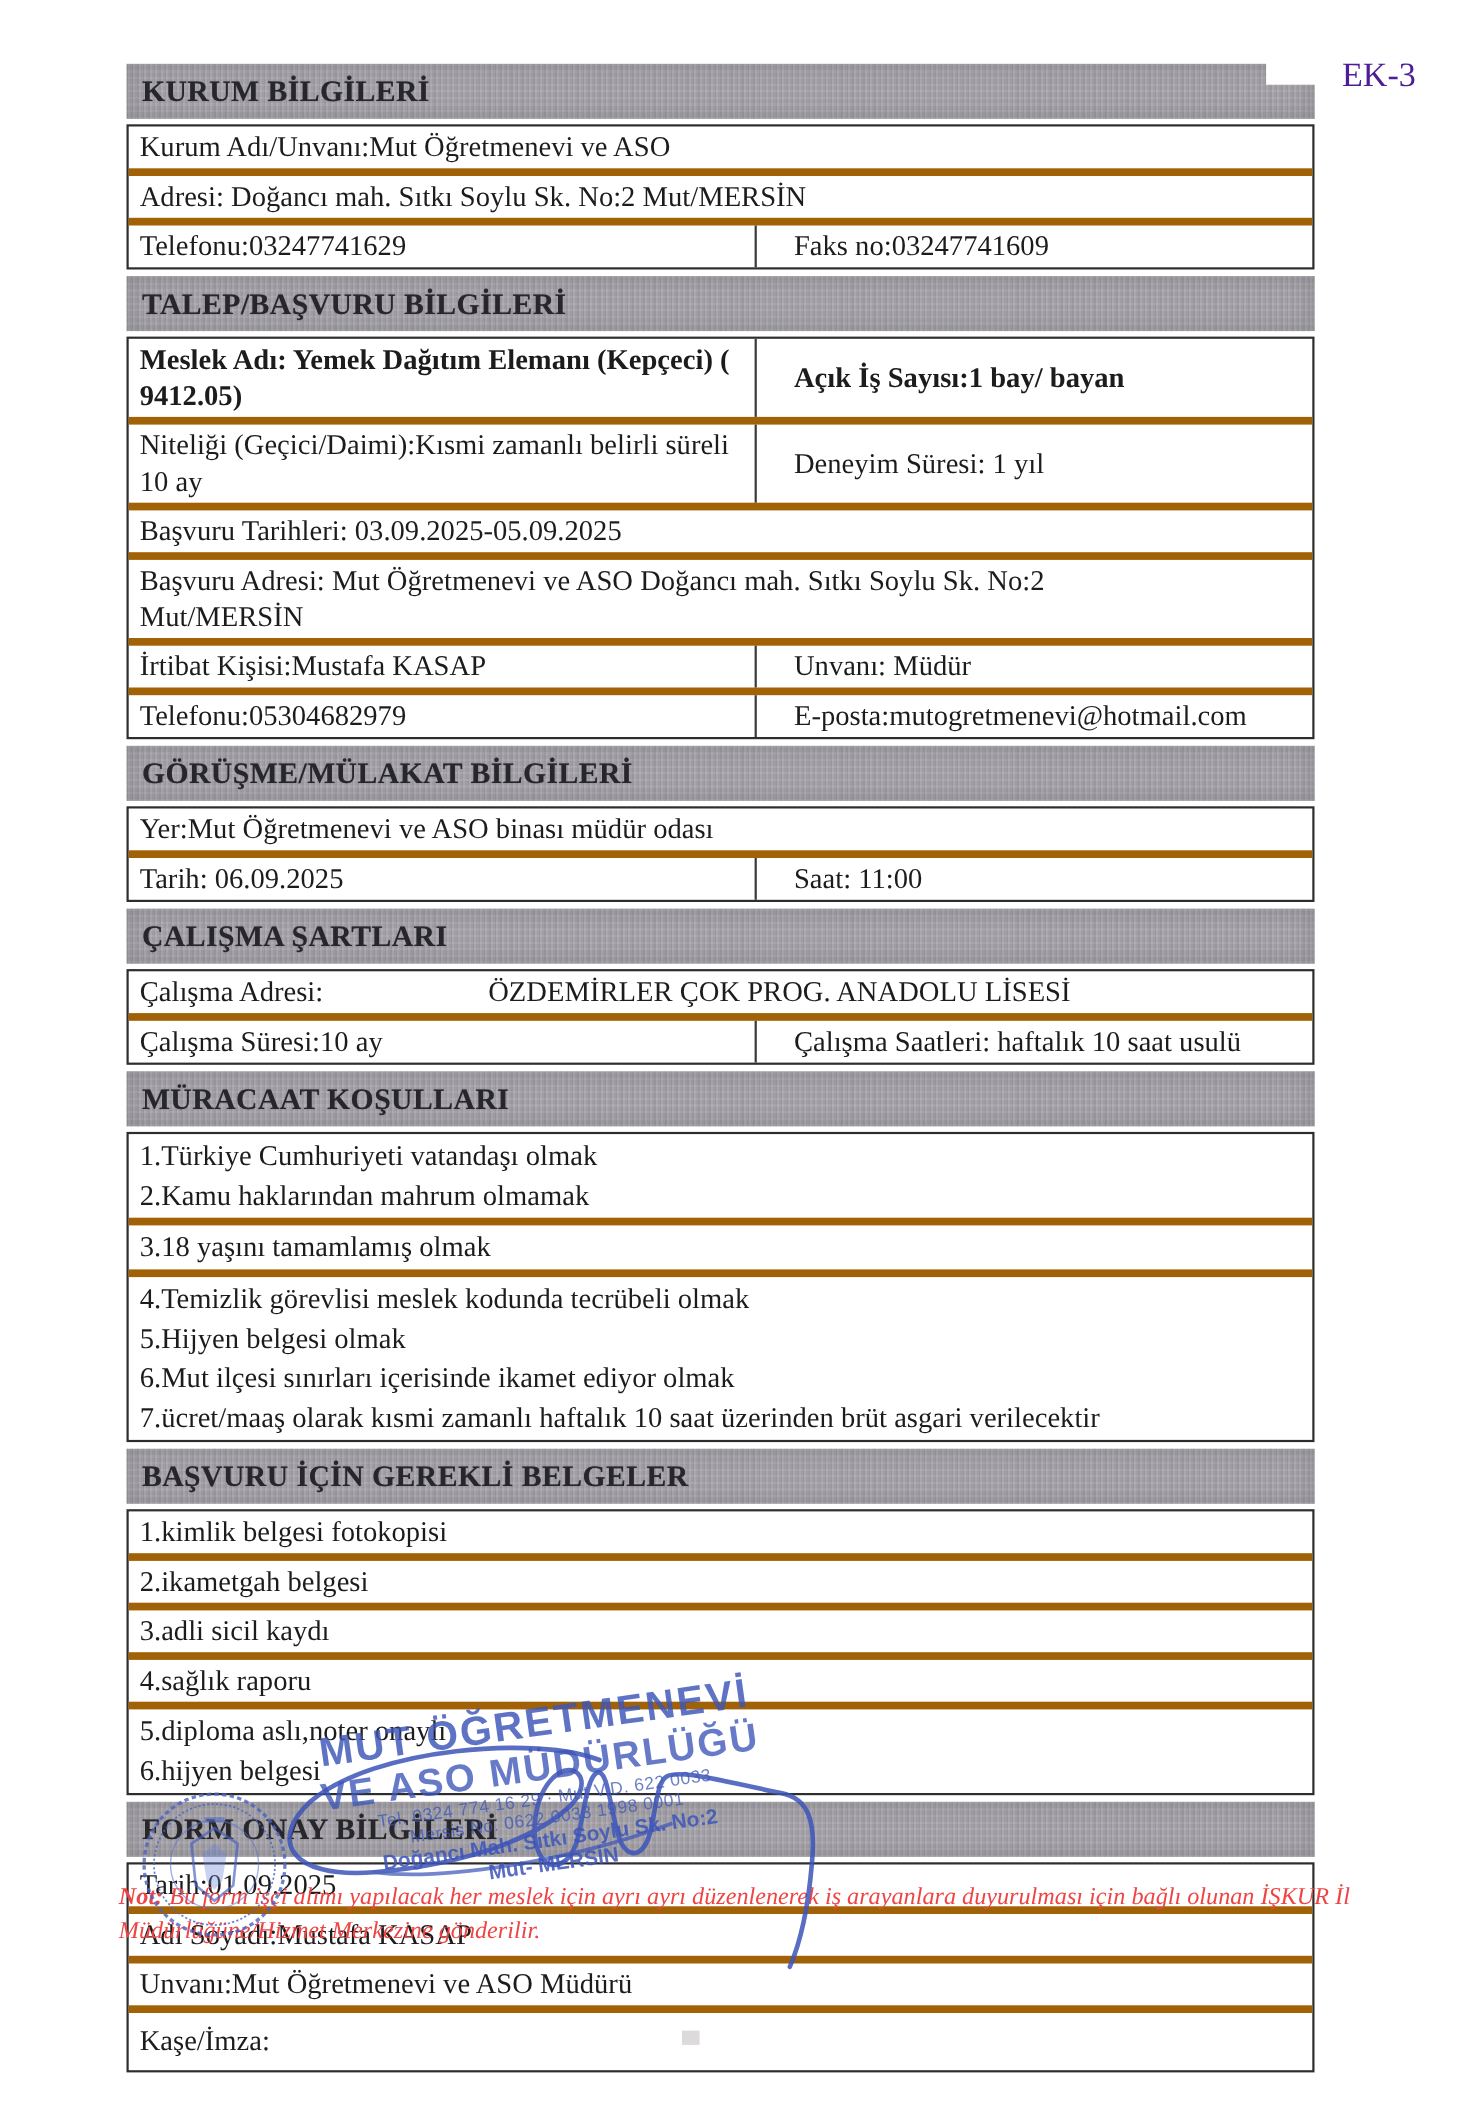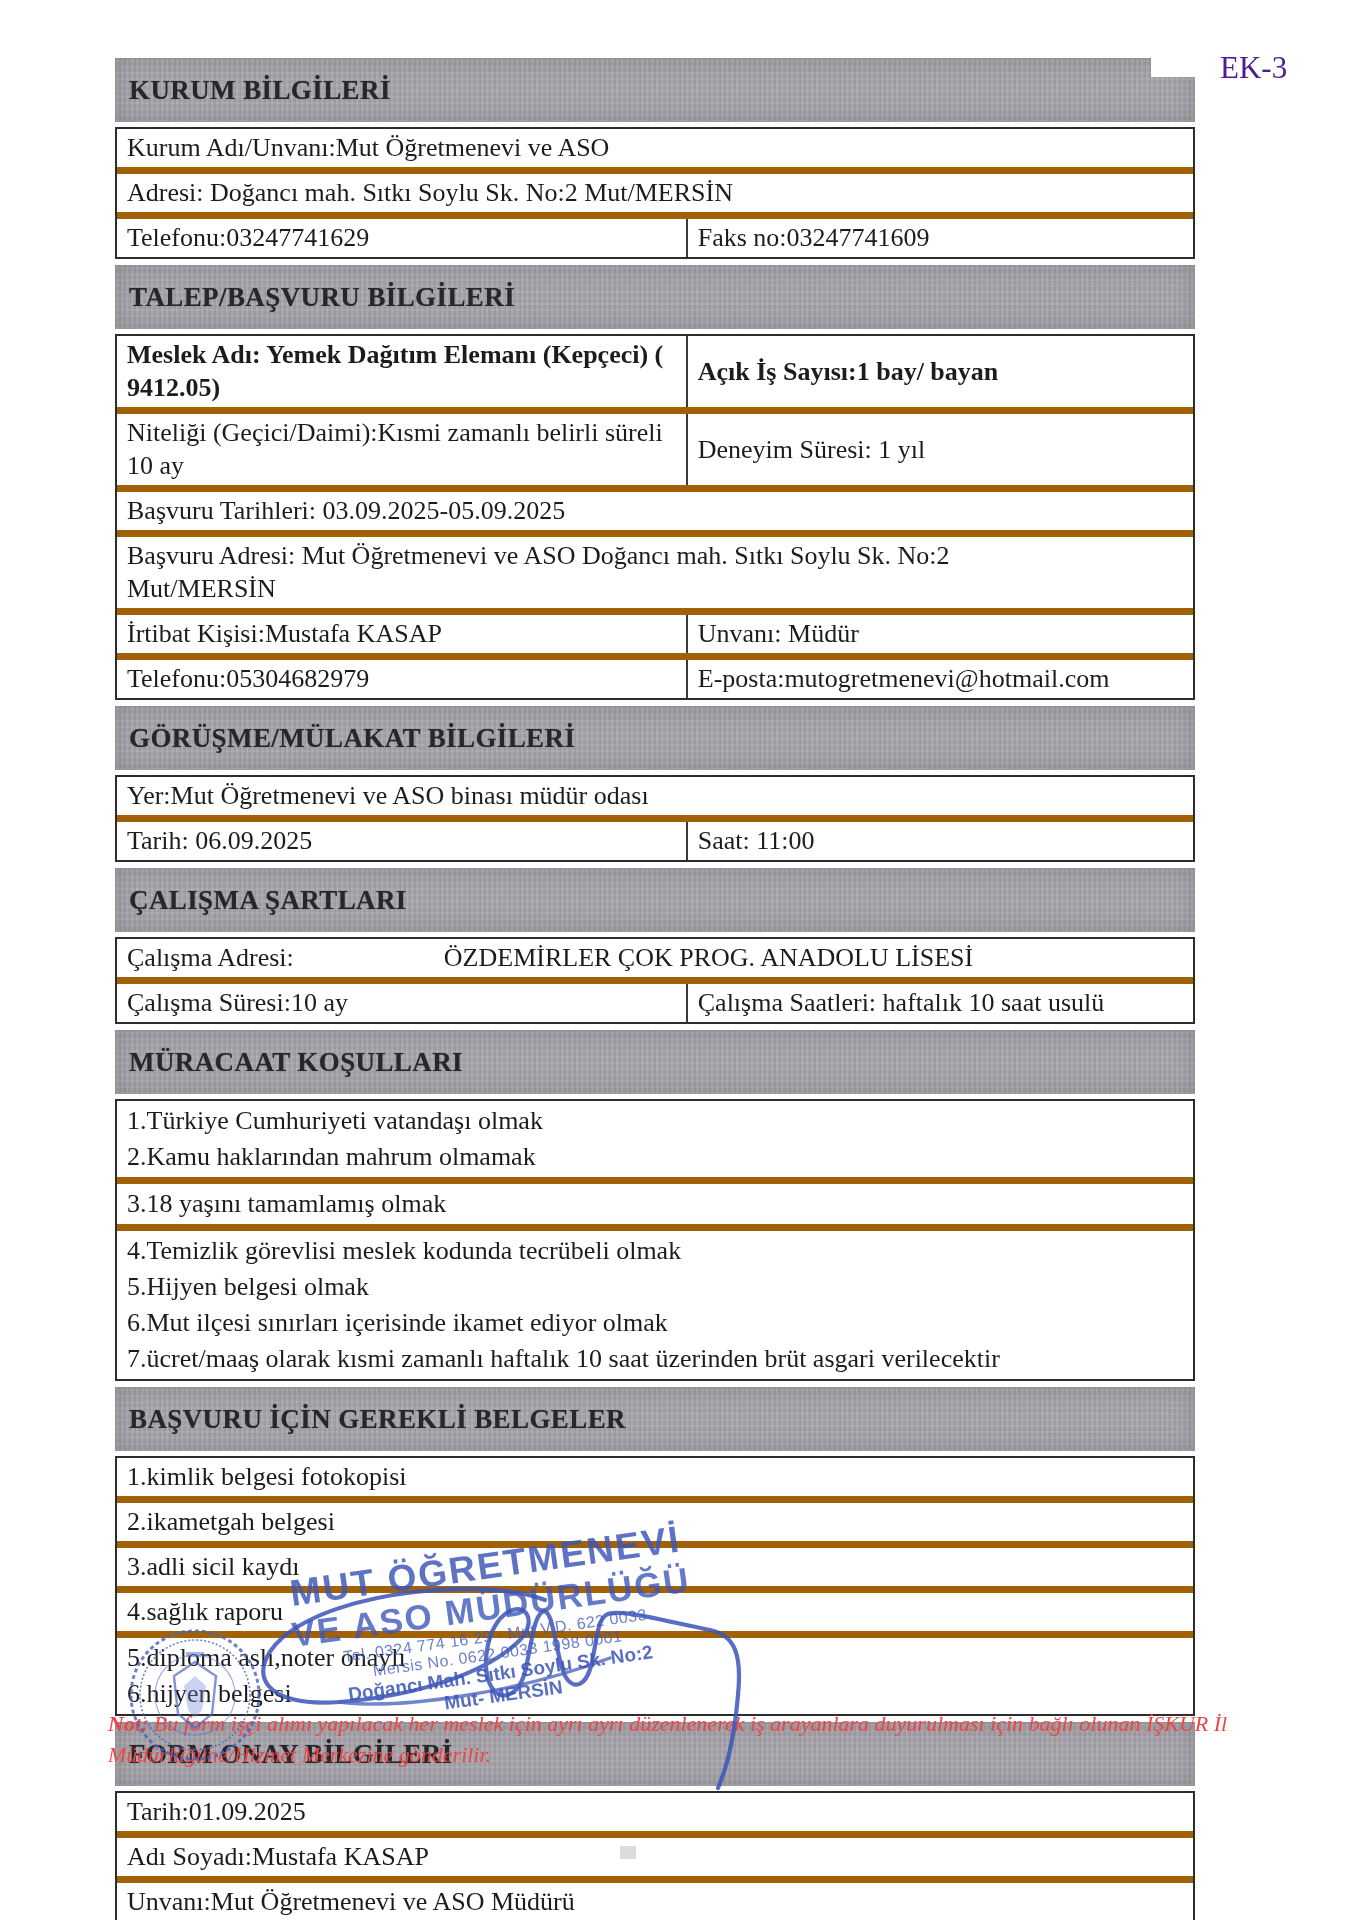--- a/index.html
+++ b/index.html
@@ -4,39 +4,39 @@
 <style>
   html,body{margin:0;padding:0;}
   body{
     width:1347px;height:1920px;position:relative;background:#ffffff;
     font-family:"Liberation Serif","DejaVu Serif",serif;color:#1c1c1c;
     overflow:hidden;
   }
   .doc{position:absolute;left:115px;top:58px;width:1080px;}
   
   .bar{
-    position:relative;height:64px;margin:6px 0 5px 0;display:flex;align-items:center;
+    position:relative;height:50px;margin:6px 0 5px 0;display:flex;align-items:center;
     background:
       repeating-linear-gradient(90deg, rgba(0,0,0,0.07) 0 1px, rgba(255,255,255,0.05) 1px 3px, rgba(0,0,0,0.03) 3px 5px),
       repeating-linear-gradient(0deg, rgba(255,255,255,0.06) 0 2px, rgba(0,0,0,0.02) 2px 6px),
       #a9a7ad;
     box-shadow:inset 0 0 22px rgba(90,90,95,.35);
   }
   .bar .bar-title{
     font-weight:bold;font-size:27px;letter-spacing:.4px;color:#26262b;
     padding-left:14px;text-shadow:0 0 1px rgba(35,35,40,.45);
   }
   .bar .notch{position:absolute;right:-2px;top:-7px;width:46px;height:26px;background:#ffffff;}
   
   .tbl{border:2px solid #2e2d2d;background:#fff;}
   .row{display:flex;border-top:7px solid #a16207;align-items:stretch;font-size:26px;min-height:34px;}
   .row:first-child{border-top:none;}
   .cell{padding:2px 10px 3px 10px;display:flex;align-items:center;line-height:33px;}
   .c1{width:51%;border-right:2px solid #3a3939;}
-  .c2{flex:1;}
+  .c2{flex:1;margin-left:24px;}
   .full{width:100%;}
   .listline{padding:1px 10px 2px 10px;font-size:26px;line-height:33px;}
   .group{padding:2px 0;}
   .calisma-adres-value{margin-left:150px;}
   
   .ek3{position:absolute;left:1216px;top:50px;font-size:31px;color:#4c1d95;background:#fff;padding:0 4px;z-index:5;}
   
   .note{
     position:absolute;left:108px;top:1708px;width:1185px;
     font-style:italic;font-size:22px;line-height:31px;color:#ef4444;

